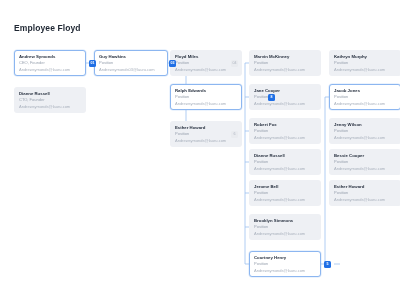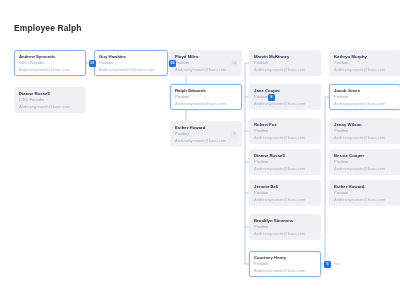--- a/index.html
+++ b/index.html
@@ -97,21 +97,21 @@
     background: #e9ebef;
     color: #aeb5c0;
     font-weight: normal;
   }
 </style>
 </head>
 <body>
 
 <div id="canvas">
 
-  <div id="page-title">Employee Ralph</div>
+  <div id="page-title">Employee Floyd</div>
 
   <svg id="edges" viewBox="0 0 400 300" width="400" height="300">
     <g fill="none" stroke="#9cc0f0" stroke-width="0.8">
 
       <path d="M86,63 L90,63"></path>
       <path d="M100,63 L104,63"></path>
 
       <path d="M166,63 L170,63"></path>
       <path d="M180,63 L186,63"></path>
 

